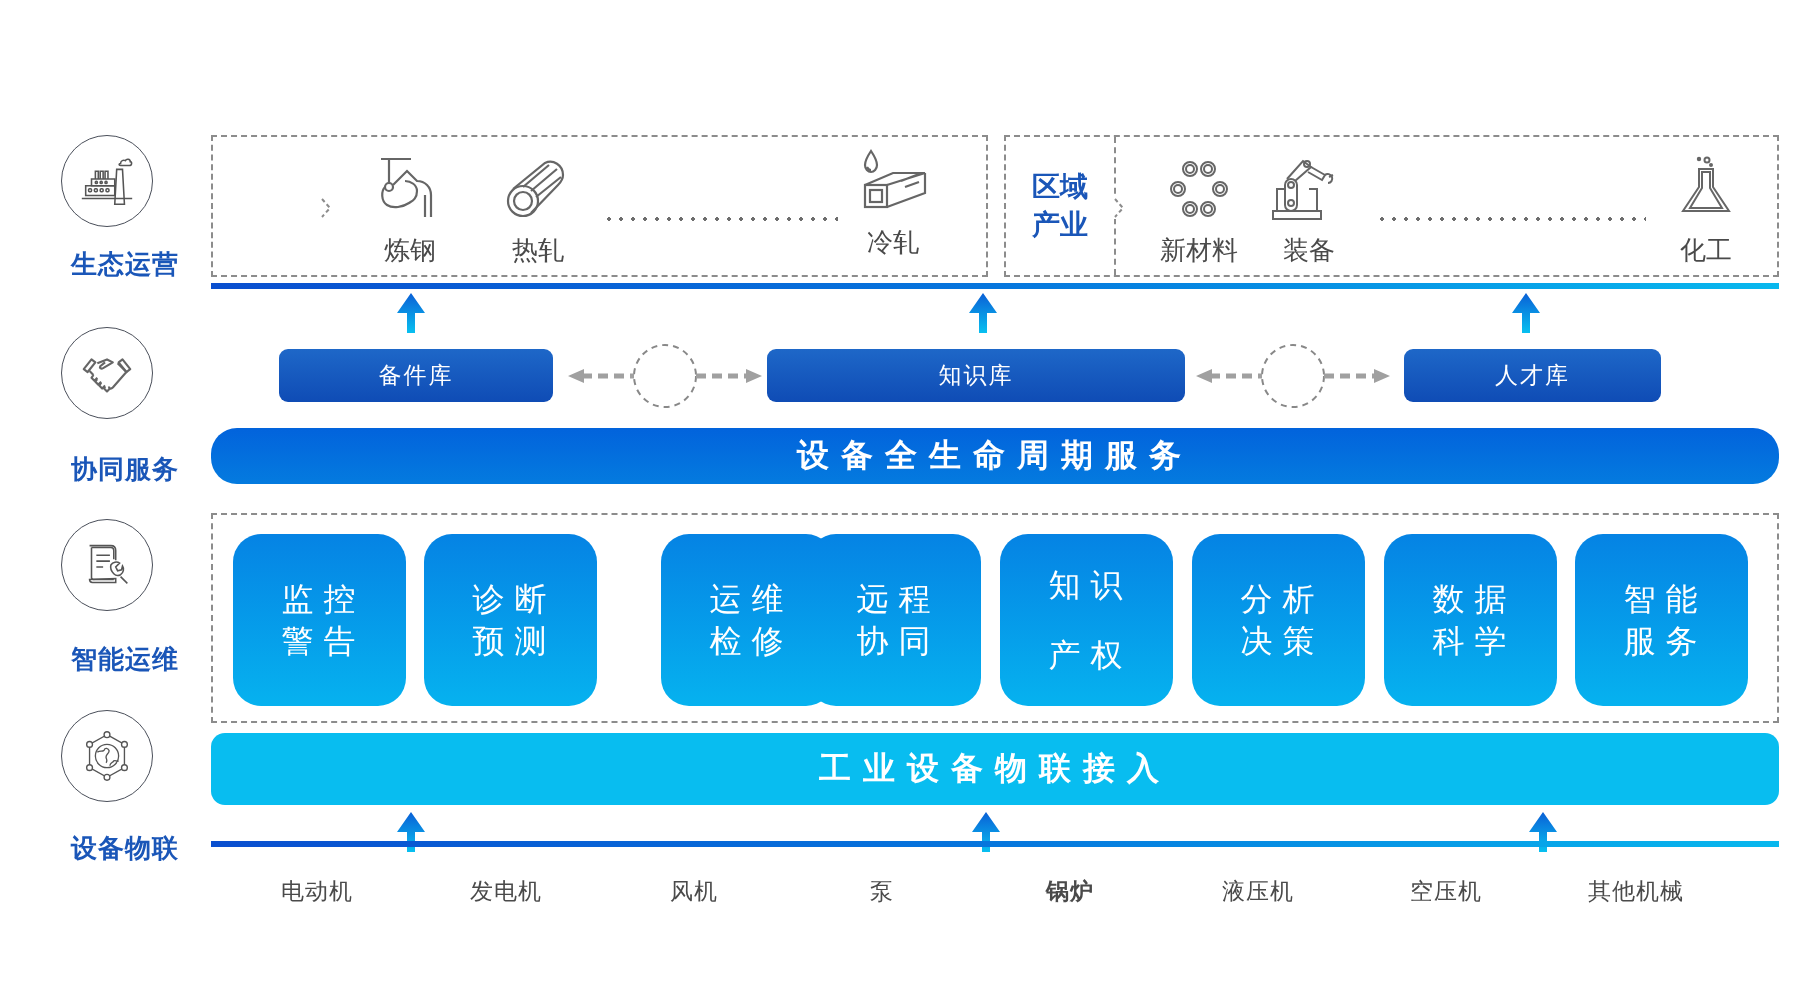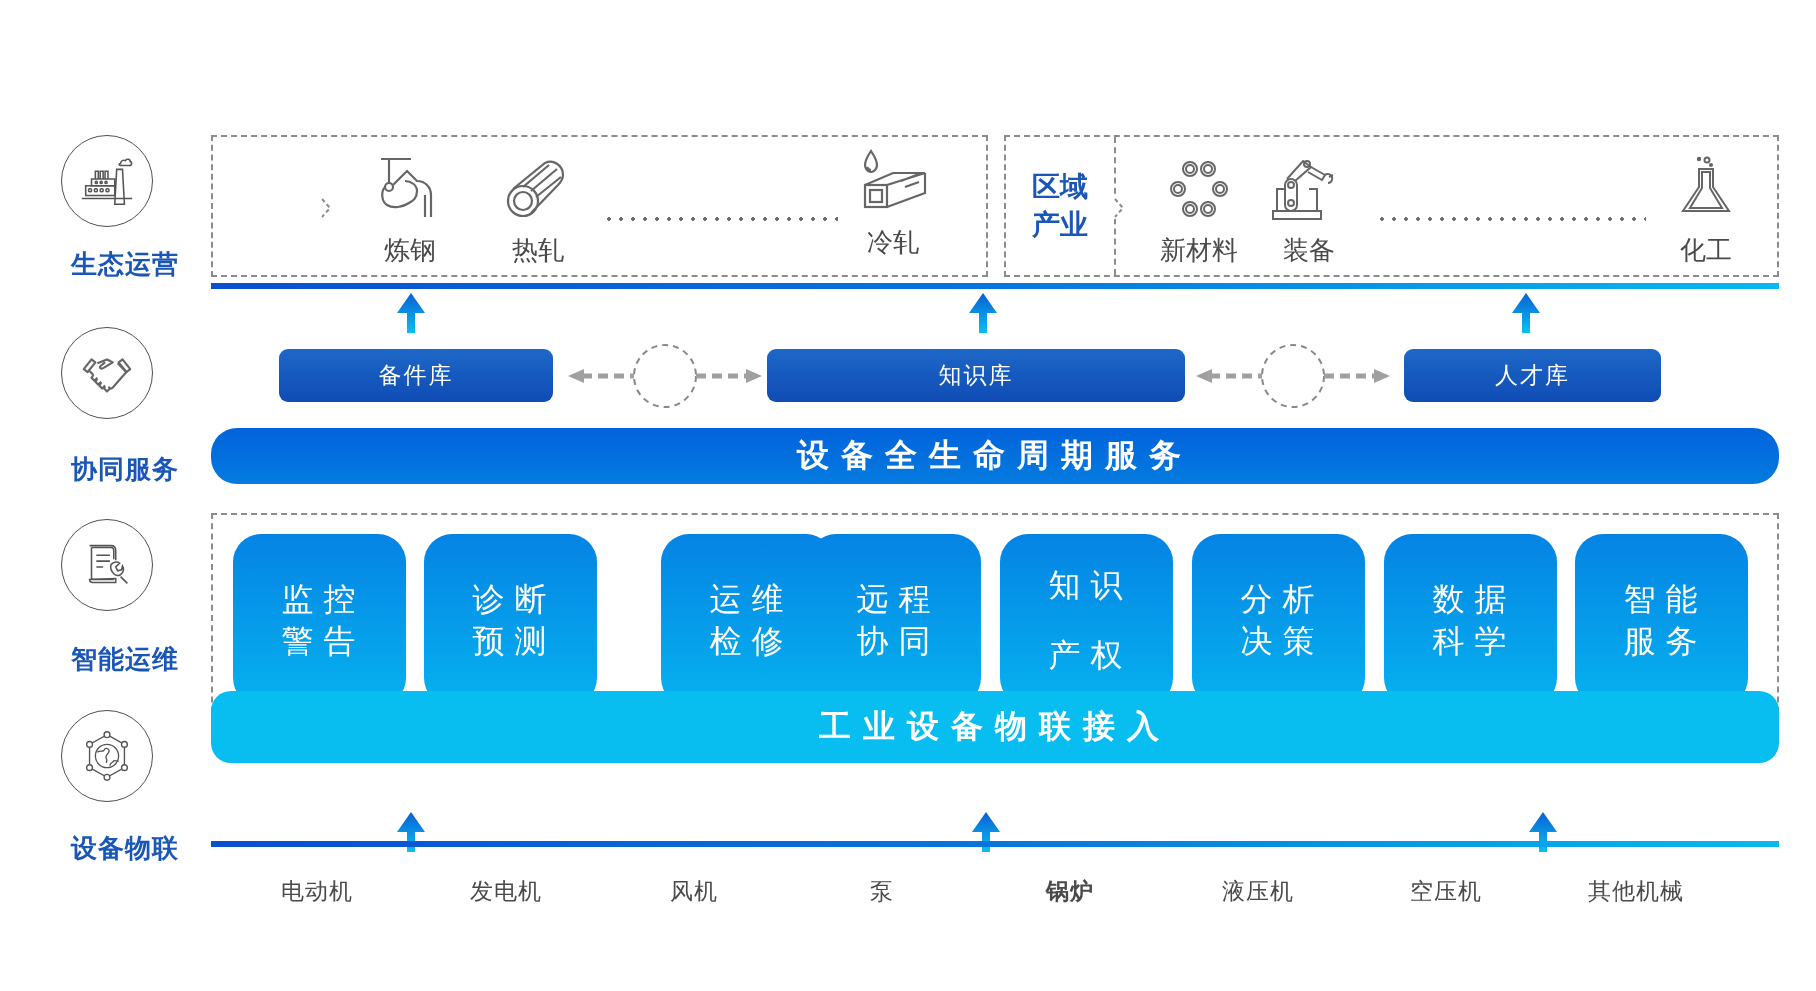--- a/index.html
+++ b/index.html
@@ -76,22 +76,22 @@
   }
   .ops-card {
     position: absolute; top: 534px; width: 173px; height: 172px; border-radius: 28px;
     background: linear-gradient(180deg, #0583e4 0%, #06b2ef 100%);
     color: #fff; font-size: 32px; line-height: 42px; letter-spacing: 10px;
     display: flex; flex-direction: column; align-items: center; justify-content: center;
     padding-left: 8px;
   }
 
   .iot-banner {
-    position: absolute; left: 211px; top: 691px; width: 1568px; height: 72px;
-    border-radius: 20px;
+    position: absolute; left: 211px; top: 733px; width: 1568px; height: 72px;
+    border-radius: 14px;
     background: #08bdf0;
     color: #fff; font-size: 32px; font-weight: bold; letter-spacing: 12px;
     display: flex; align-items: center; justify-content: center; font-family: Liberation Serif, serif;
   }
 
   .device {
     position: absolute; top: 876px; width: 160px; text-align: center;
     font-size: 23px; color: #4a4a4a; letter-spacing: 1px;
   }
 </style>

